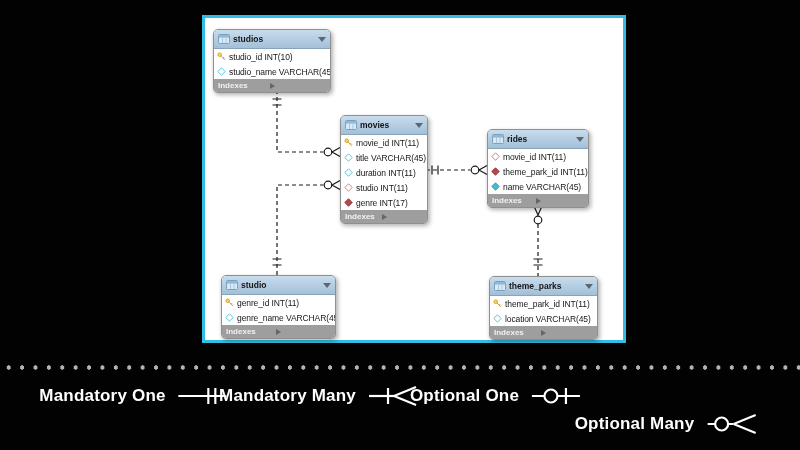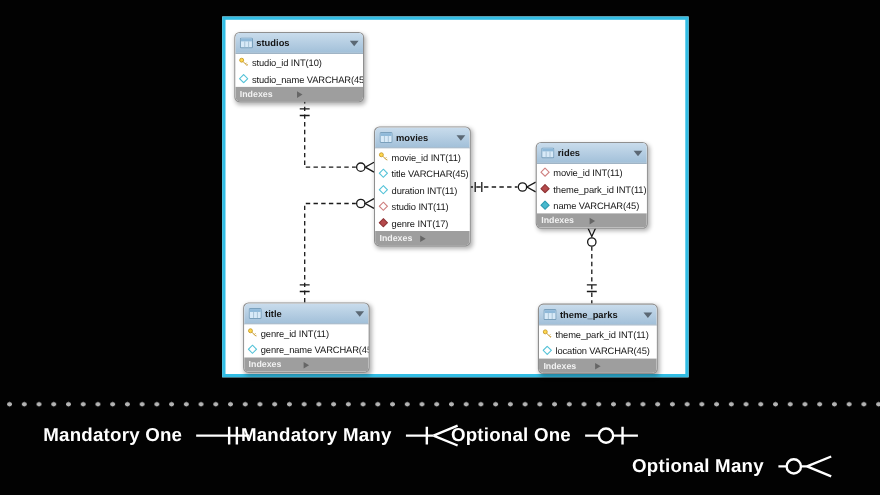--- a/index.html
+++ b/index.html
@@ -189,21 +189,21 @@
     </div>
 
     <div class="dbtable" style="left:16px;top:257px;width:113px;">
       <div class="thead">
         <svg class="ticon" viewBox="0 0 12 10">
             <rect x="0.5" y="0.5" width="11" height="9" rx="1" fill="#d8eaf8" stroke="#7aa0bc"></rect>
             <rect x="1" y="1" width="10" height="2.6" fill="#8fb9d9"></rect>
             <line x1="4.5" y1="3.6" x2="4.5" y2="9" stroke="#a3bed2" stroke-width="0.8"></line>
             <line x1="8" y1="3.6" x2="8" y2="9" stroke="#a3bed2" stroke-width="0.8"></line>
           </svg>
-        <span class="tname">title</span>
+        <span class="tname">studio</span>
         <span class="tarrow"></span>
       </div>
       <div class="trow">
         <svg class="cicon" viewBox="0 0 10 10">
             <circle cx="3" cy="3" r="2" fill="#ffd84d" stroke="#c79a2a" stroke-width="0.9"></circle>
             <path d="M4.4,4.4 L8.6,8.6 M6.8,6.8 L8,5.6 M8.1,8.1 L9,7.2" stroke="#c79a2a" stroke-width="1" fill="none"></path>
           </svg>
         <span>genre_id INT(11)</span>
       </div>
       <div class="trow">

